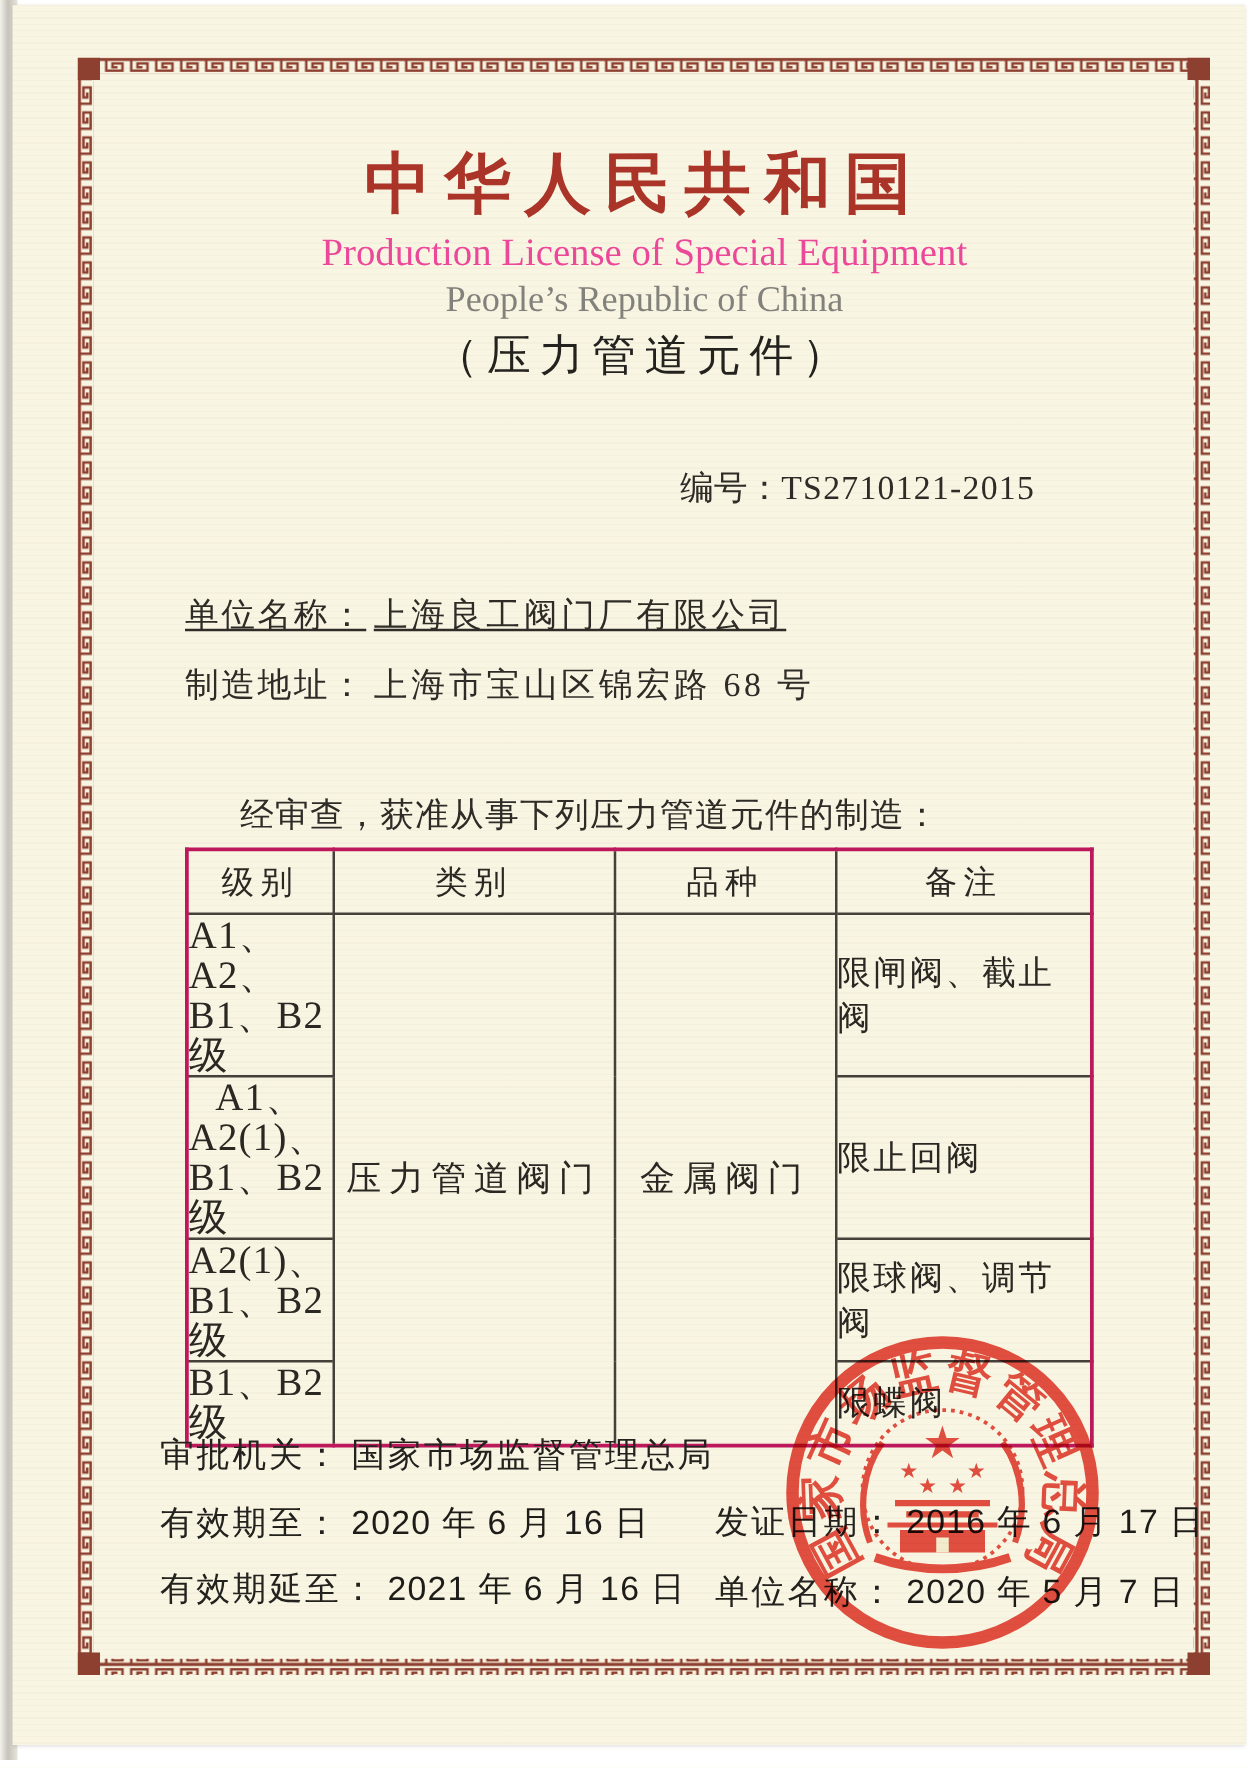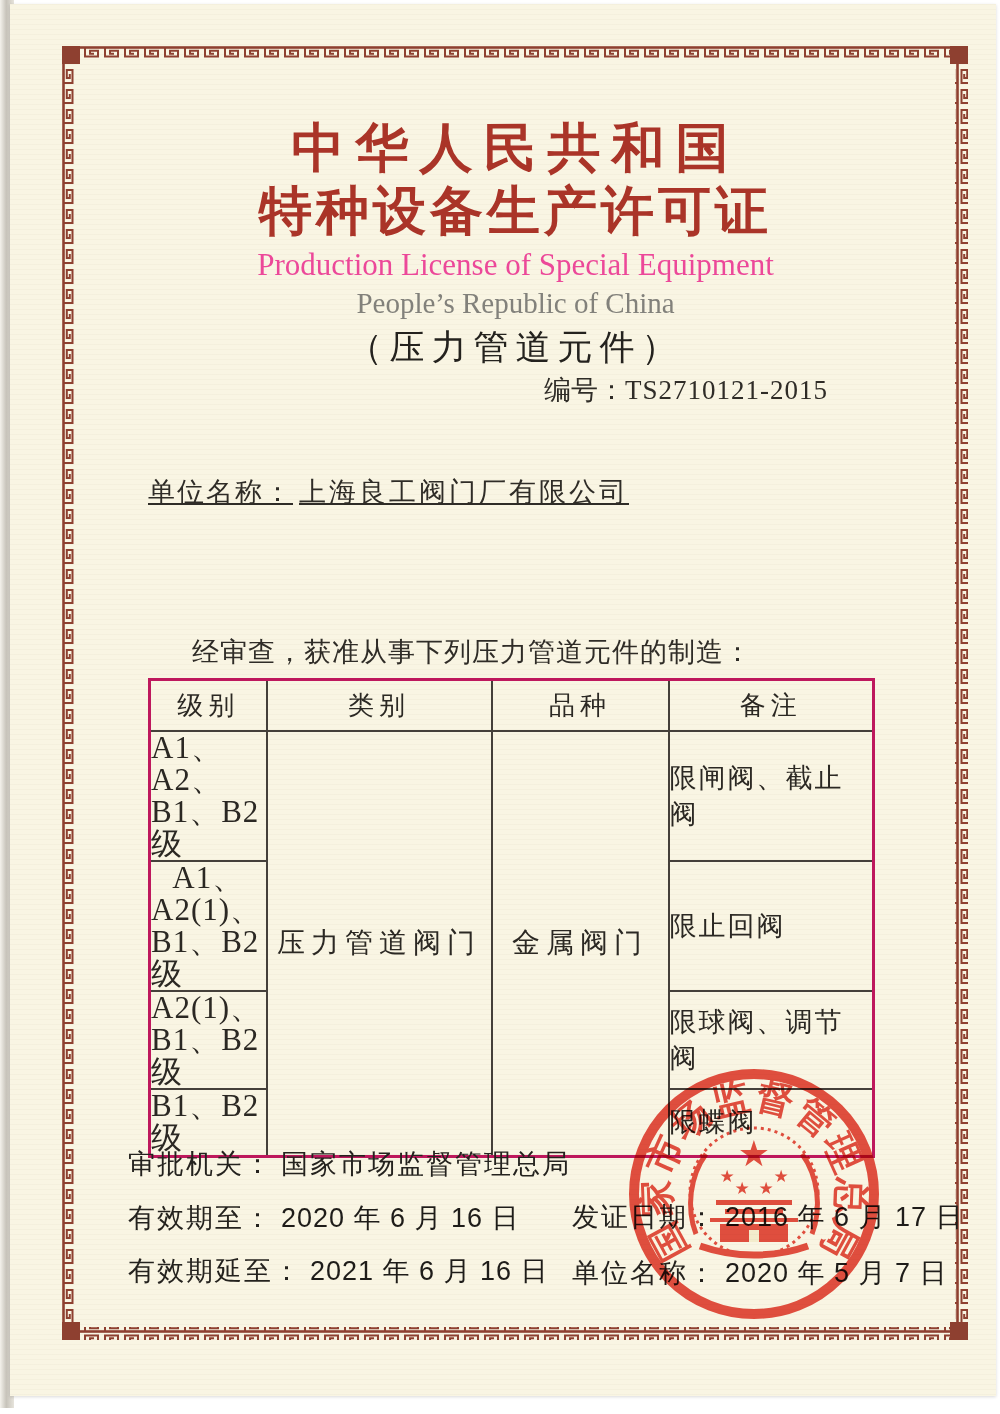--- a/index.html
+++ b/index.html
@@ -102,32 +102,34 @@
     <rect x="0" y="17" width="13" height="1260" fill="url(#patLeft)"></rect>
     <rect x="893" y="17" width="13" height="1260" fill="url(#patRight)"></rect>
     <rect x="0" y="0" width="18" height="18" fill="#8e4030"></rect>
     <rect x="888" y="0" width="18" height="18" fill="#8e4030"></rect>
     <rect x="0" y="1276" width="18" height="18" fill="#8e4030"></rect>
     <rect x="888" y="1276" width="18" height="18" fill="#8e4030"></rect>
   </svg>
 
   <div class="title-wrap">
     <div class="t-cn1">中华人民共和国</div>
-    <div class="t-cn2">特种设备生产许可证</div>
     <div class="t-en1">Production License of Special Equipment</div>
     <div class="t-en2">People’s Republic of China</div>
     <div class="t-scope">（压力管道元件）</div>
   </div>
 
   <div class="serial">
     <span class="lbl">编号：</span><span class="num">TS2710121-2015</span>
   </div>
 
   <div class="info-line company-name">
     <span class="lbl">单位名称：</span><span class="val">上海良工阀门厂有限公司</span>
+  </div>
+  <div class="info-line company-addr">
+    <span class="lbl">制造地址：</span><span class="val">上海市宝山区锦宏路 68 号</span>
   </div>
 
   <div class="info-line intro">经审查，获准从事下列压力管道元件的制造：</div>
 
   <table class="lic">
     <colgroup>
       <col style="width:117px">
         <col style="width:225px">
         <col style="width:177px">
         <col style="width:205px">

